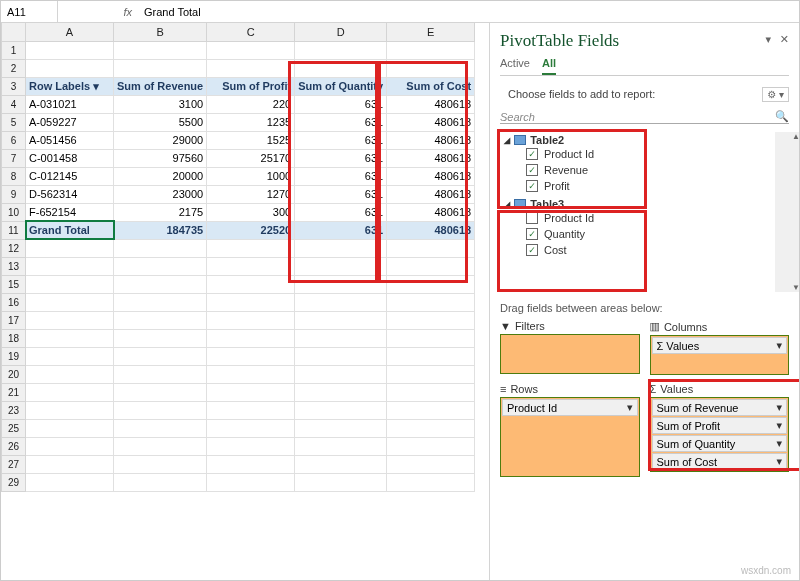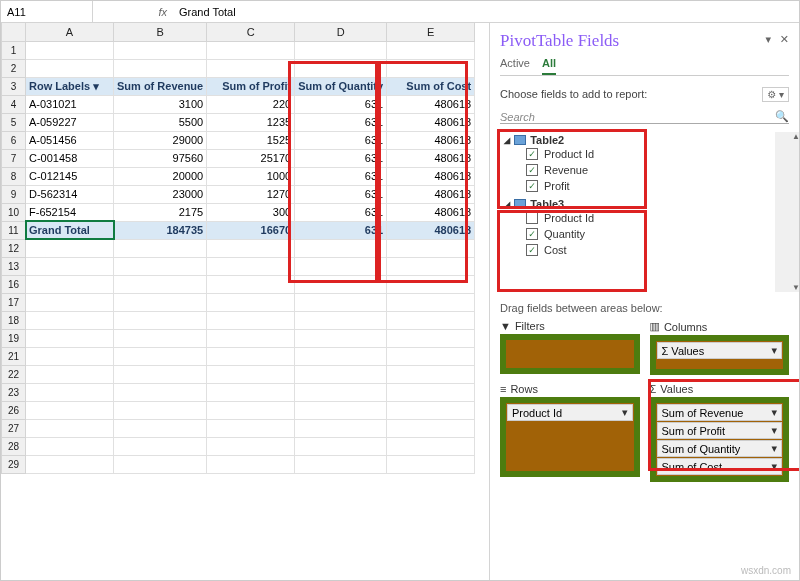--- a/index.html
+++ b/index.html
@@ -1,55 +1,55 @@
 <!DOCTYPE html>
 <html><head>
 <meta charset="utf-8">
 <style>
 *{box-sizing:border-box;font-family:"Segoe UI",Arial,sans-serif;font-size:11px;margin:0;padding:0}
 body{background:#fff;width:800px;height:581px;overflow:hidden;position:relative;border:1px solid #ccc}
 .formula-bar{display:flex;align-items:center;height:22px;border-bottom:1px solid #d4d4d4;background:#fff}
-.name-box{width:92px;padding:7px 6px;border-right:1px solid #d4d4d4;height:100%;display:flex;align-items:center}
+.name-box{width:57px;padding:7px 6px;border-right:1px solid #d4d4d4;height:100%;display:flex;align-items:center}
 .fx{width:80px;display:flex;align-items:center;justify-content:flex-end;padding-right:6px;color:#666;font-style:italic}
 .formula-in{flex:1;padding:0 6px;display:flex;align-items:center}
 .main{display:flex;height:calc(100% - 22px)}
 .grid-area{flex:1;position:relative;overflow:hidden}
 table{border-collapse:collapse;table-layout:fixed}
 th.col,td.rownum{background:#f0f0f0;color:#222;text-align:center;font-weight:normal;border:1px solid #d4d4d4;height:18px}
 th.col{border-top:none}
 td.rownum{width:24px;font-size:10px}
 td.cell{border:1px solid #e0e0e0;height:18px;padding:0 3px;white-space:nowrap;overflow:hidden}
 .hdr td.cell{background:#d9e8f5;font-weight:bold;color:#1f3a5f}
 .r{ text-align:right }
 .total td.cell{background:#d9e8f5;font-weight:bold;color:#1f3a5f}
 .selected-cell{outline:2px solid #107c41;outline-offset:-1px}
 .col-A{width:88px}.col-B{width:88px}.col-C{width:88px}.col-D{width:88px}.col-E{width:88px}
 .redbox{position:absolute;border:3px solid #d22;pointer-events:none}
 .pivot-pane{width:310px;border-left:1px solid #d4d4d4;padding:8px 10px;position:relative;background:#fff}
-.pivot-pane h1{font-size:17px;font-weight:300;color:#8b5cf6;font-family:"Segoe UI Light","Segoe UI";margin-bottom:4px}
+.pivot-pane h1{font-size:17px;font-weight:300;color:#14532d;font-family:"Segoe UI Light","Segoe UI";margin-bottom:4px}
 .pane-close{position:absolute;top:10px;right:10px;color:#666}
 .pane-drop{position:absolute;top:10px;right:28px;color:#666}
 .tabs{border-bottom:1px solid #ccc;margin-bottom:6px;display:flex;gap:12px}
 .tab{padding:2px 0 4px;color:#666;cursor:pointer}
 .tab.active{color:#2b7b3a;border-bottom:2px solid #2b7b3a;font-weight:600}
-.hint{color:#444;margin:6px 0}
+.hint{color:#444;margin:6px 8px}
 .gear{float:right;color:#666;border:1px solid #ccc;padding:1px 4px;font-size:10px}
 .search{display:flex;align-items:center;border-bottom:1px solid #aaa;margin:4px 0 8px;color:#888}
 .search span:first-child{flex:1;font-style:italic}
 .field-list{position:relative;overflow:auto;height:160px;border-right:14px solid #f0f0f0}
 .tbl-node{padding:2px 0 2px 4px}
 .tbl-title{display:flex;align-items:center;gap:4px;font-weight:600;color:#333}
 .tbl-icon{width:12px;height:10px;background:linear-gradient(#6aa2d8,#6aa2d8);border:1px solid #3a6ea5;display:inline-block}
 .fld{display:flex;align-items:center;gap:6px;padding:2px 0 2px 22px;color:#333}
 .chk{width:12px;height:12px;border:1px solid #666;display:inline-flex;align-items:center;justify-content:center;font-size:9px;color:#2b7b3a}
 .drag-hint{color:#555;margin:10px 0 6px}
 .areas{display:flex;gap:10px;margin-bottom:8px}
 .area{flex:1}
 .area-title{color:#333;font-size:11px;margin-bottom:2px;display:flex;align-items:center;gap:4px}
-.area-box{border:6px solid #4d7c0f;min-height:24px;background:#a16207}
+.area-box{border:1px solid #4d7c0f;min-height:24px;background:#fdba74}
 .chip{background:#f0f0f0;border:1px solid #ccc;margin:1px;padding:1px 4px;display:flex;justify-content:space-between;align-items:center;font-size:10px}
 .chip span.caret{color:#333}
 .scroll-track{position:absolute;right:-14px;top:0;bottom:0;width:14px;background:#f0f0f0;display:flex;flex-direction:column;justify-content:space-between;align-items:center}
 .tri{font-size:8px;color:#666}
 .watermark{position:absolute;bottom:4px;right:8px;color:#bbb;font-size:10px;z-index:99}
 </style>
 </head>
 <body>
 
 <div class="formula-bar">
@@ -152,21 +152,21 @@
     <td class="cell col-C r">300</td>
     <td class="cell col-D r">631</td>
     <td class="cell col-E r">480618</td>
           </tr>
         </tbody>
       <tbody>
           <tr class="total">
         <td class="rownum">11</td>
         <td class="cell col-A selected-cell">Grand Total</td>
         <td class="cell col-B r">184735</td>
-        <td class="cell col-C r">16670</td>
+        <td class="cell col-C r">22520</td>
         <td class="cell col-D r">631</td>
         <td class="cell col-E r">480618</td>
       </tr>
       </tbody>
         <tbody id="empty-rows">
           <tr>
             <td class="rownum">12</td>
     <td class="cell col-A"></td>
             <td class="cell col-B"></td>
             <td class="cell col-C"></td>
@@ -175,20 +175,28 @@
           </tr>
           <tr>
             <td class="rownum">13</td>
     <td class="cell col-A"></td>
             <td class="cell col-B"></td>
             <td class="cell col-C"></td>
             <td class="cell col-D"></td>
             <td class="cell col-E"></td>
           </tr>
           <tr>
+            <td class="rownum">15</td>
+    <td class="cell col-A"></td>
+            <td class="cell col-B"></td>
+            <td class="cell col-C"></td>
+            <td class="cell col-D"></td>
+            <td class="cell col-E"></td>
+          </tr>
+          <tr>
             <td class="rownum">16</td>
     <td class="cell col-A"></td>
             <td class="cell col-B"></td>
             <td class="cell col-C"></td>
             <td class="cell col-D"></td>
             <td class="cell col-E"></td>
           </tr>
           <tr>
             <td class="rownum">17</td>
     <td class="cell col-A"></td>
@@ -207,61 +215,61 @@
           </tr>
           <tr>
             <td class="rownum">19</td>
     <td class="cell col-A"></td>
             <td class="cell col-B"></td>
             <td class="cell col-C"></td>
             <td class="cell col-D"></td>
             <td class="cell col-E"></td>
           </tr>
           <tr>
+            <td class="rownum">20</td>
+    <td class="cell col-A"></td>
+            <td class="cell col-B"></td>
+            <td class="cell col-C"></td>
+            <td class="cell col-D"></td>
+            <td class="cell col-E"></td>
+          </tr>
+          <tr>
             <td class="rownum">21</td>
     <td class="cell col-A"></td>
             <td class="cell col-B"></td>
             <td class="cell col-C"></td>
             <td class="cell col-D"></td>
             <td class="cell col-E"></td>
           </tr>
           <tr>
-            <td class="rownum">22</td>
-    <td class="cell col-A"></td>
-            <td class="cell col-B"></td>
-            <td class="cell col-C"></td>
-            <td class="cell col-D"></td>
-            <td class="cell col-E"></td>
-          </tr>
-          <tr>
             <td class="rownum">23</td>
     <td class="cell col-A"></td>
             <td class="cell col-B"></td>
             <td class="cell col-C"></td>
             <td class="cell col-D"></td>
             <td class="cell col-E"></td>
           </tr>
           <tr>
+            <td class="rownum">25</td>
+    <td class="cell col-A"></td>
+            <td class="cell col-B"></td>
+            <td class="cell col-C"></td>
+            <td class="cell col-D"></td>
+            <td class="cell col-E"></td>
+          </tr>
+          <tr>
             <td class="rownum">26</td>
     <td class="cell col-A"></td>
             <td class="cell col-B"></td>
             <td class="cell col-C"></td>
             <td class="cell col-D"></td>
             <td class="cell col-E"></td>
           </tr>
           <tr>
             <td class="rownum">27</td>
-    <td class="cell col-A"></td>
-            <td class="cell col-B"></td>
-            <td class="cell col-C"></td>
-            <td class="cell col-D"></td>
-            <td class="cell col-E"></td>
-          </tr>
-          <tr>
-            <td class="rownum">28</td>
     <td class="cell col-A"></td>
             <td class="cell col-B"></td>
             <td class="cell col-C"></td>
             <td class="cell col-D"></td>
             <td class="cell col-E"></td>
           </tr>
           <tr>
             <td class="rownum">29</td>
     <td class="cell col-A"></td>
             <td class="cell col-B"></td>

